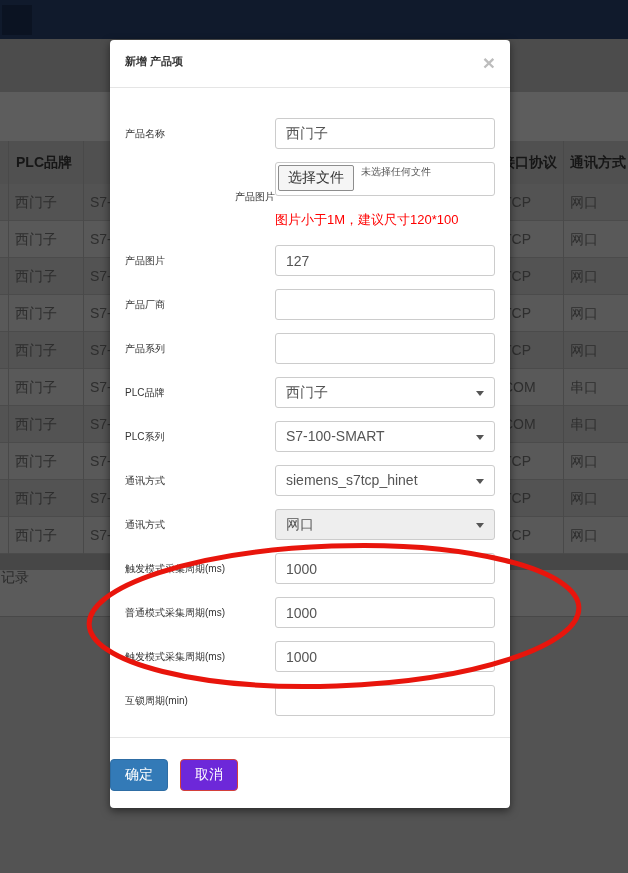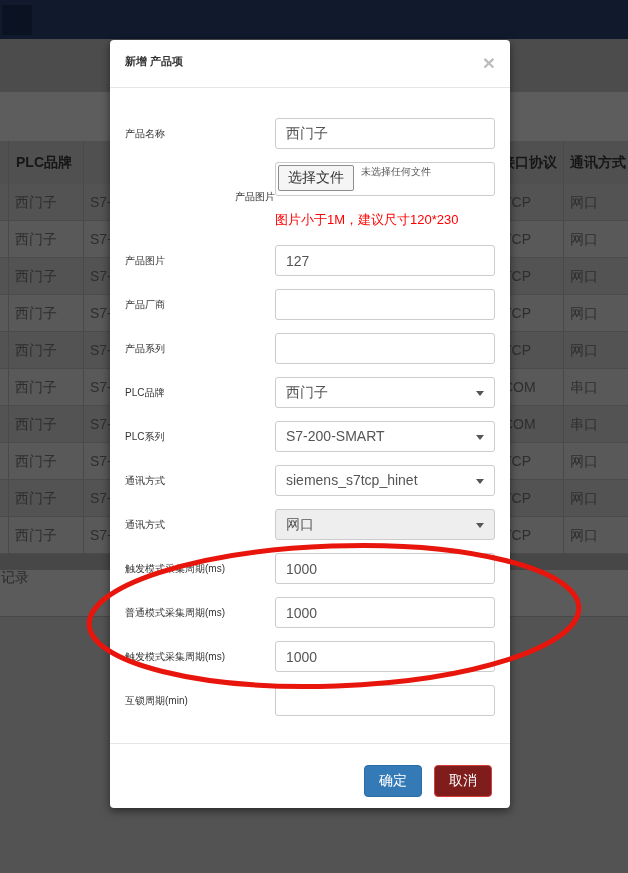--- a/index.html
+++ b/index.html
@@ -50,25 +50,25 @@
   .select.disabled{background:#eee;}
   .file-col{width:220px;}
   .file-box{width:220px;height:34px;box-sizing:border-box;border:1px solid #ccc;border-radius:3px;
             display:flex;align-items:flex-start;padding:2px;background:#fff;}
   .file-btn{flex:0 0 auto;border:1px solid #8d8d8d;border-radius:2px;background:#f5f5f5;
             font-size:14px;color:#333;padding:3px 9px;margin-right:7px;cursor:pointer;
             font-family:"Liberation Sans","DejaVu Sans",sans-serif;}
   .file-status{font-size:10px;color:#555;white-space:nowrap;}
   .file-hint{margin-top:16px;font-size:13px;height:16px;line-height:16px;}
   .modal-footer{border-top:1px solid #e5e5e5;height:68px;box-sizing:border-box;
-                display:flex;justify-content:flex-end;align-items:flex-start;padding:21px 18px 0 0;margin-top:6px;}
+                display:flex;align-items:flex-start;padding:21px 18px 0 0;}
   .btn{border:none;border-radius:4px;color:#fff;font-size:14px;height:32px;padding:0 14px;cursor:pointer;
        font-family:"Liberation Sans","DejaVu Sans",sans-serif;}
   .btn-confirm{background:#337ab7;border:1px solid #2e6da4;margin-right:12px;}
-  .btn-cancel{background:#7f1d1d;border:1px solid #d43f3a;}
+  .btn-cancel{background:#6d28d9;border:1px solid #d43f3a;}
 
   
   .annotation-svg{position:absolute;left:0;top:0;width:628px;height:873px;z-index:20;pointer-events:none;}
 </style>
 </head>
 <body>
 
 <div id="stage">
 
   <div class="navbar">
@@ -166,21 +166,21 @@
           <div class="control-label">产品名称</div>
           <input class="form-control" type="text" value="西门子" style="">
         </div>
         <div class="form-group fg-file">
           <div class="control-label">产品图片</div>
           <div class="file-col">
             <div class="file-box">
               <button class="file-btn">选择文件</button>
               <span class="file-status">未选择任何文件</span>
             </div>
-            <div class="file-hint" style="color: rgb(255, 0, 0);">图片小于1M，建议尺寸120*230</div>
+            <div class="file-hint" style="color: rgb(255, 0, 0);">图片小于1M，建议尺寸120*100</div>
           </div>
         </div>
         <div class="form-group">
           <div class="control-label">产品图片</div>
           <input class="form-control" type="text" value="127" style="">
         </div>
         <div class="form-group">
           <div class="control-label">产品厂商</div>
           <input class="form-control" type="text" style="">
         </div>
@@ -191,21 +191,21 @@
         <div class="form-group">
           <div class="control-label">PLC品牌</div>
           <div class="select">
             <span class="sel-text">西门子</span>
             <span class="caret"></span>
           </div>
         </div>
         <div class="form-group">
           <div class="control-label">PLC系列</div>
           <div class="select">
-            <span class="sel-text">S7-200-SMART</span>
+            <span class="sel-text">S7-100-SMART</span>
             <span class="caret"></span>
           </div>
         </div>
         <div class="form-group">
           <div class="control-label">通讯方式</div>
           <div class="select">
             <span class="sel-text">siemens_s7tcp_hinet</span>
             <span class="caret"></span>
           </div>
         </div>

